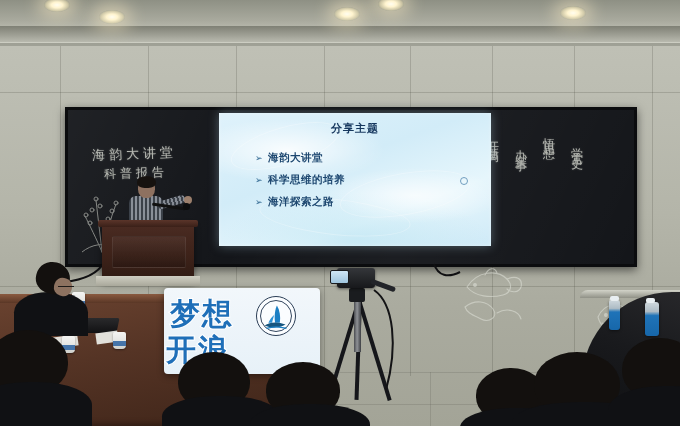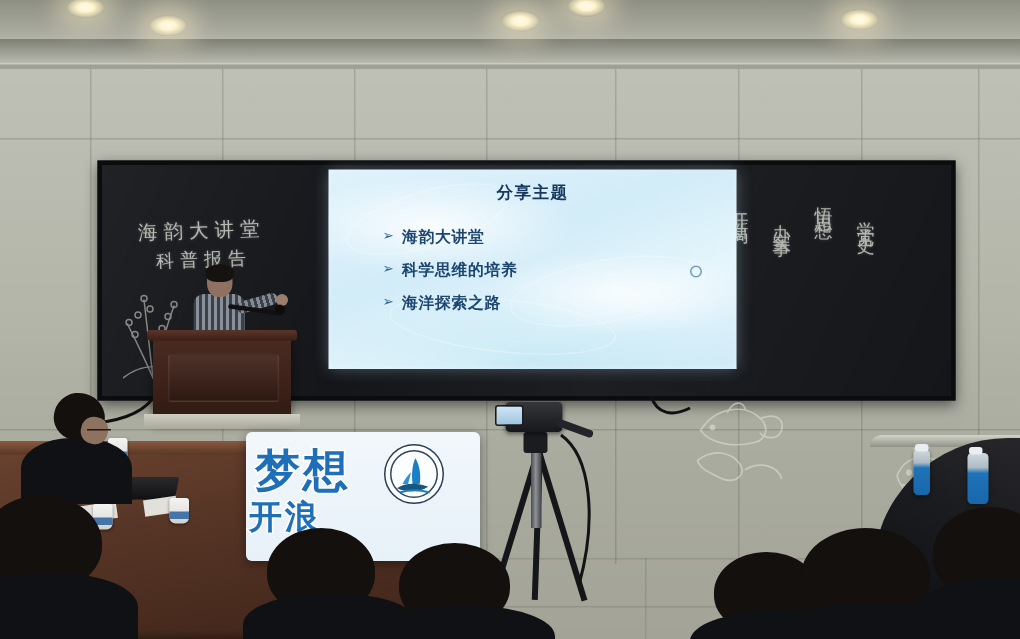--- a/index.html
+++ b/index.html
@@ -117,21 +117,21 @@
 
   
   .banner{position:absolute;left:144px;top:288px;width:156px;height:86px;
         background:linear-gradient(180deg,#f2f7fb 0%,#e7f1f8 100%);
         border-radius:4px;box-shadow:0 2px 7px rgba(0,0,0,.4);overflow:hidden;margin-left:20px;}
   .banner-txt{position:absolute;color:#1f6fb8;font-weight:bold;
         font-family:"DejaVu Sans","Liberation Sans",sans-serif;
         -webkit-text-stroke:2px #ffffff;paint-order:stroke fill;
         text-shadow:0 0 0 #fff;}
   .banner-row1{left:6px;top:6px;font-size:30px;letter-spacing:2px;}
-  .banner-row2{left:2px;top:42px;font-size:22px;letter-spacing:2px;}
+  .banner-row2{left:2px;top:42px;font-size:30px;letter-spacing:2px;}
   .logo{position:absolute;left:92px;top:8px;width:40px;height:40px;border-radius:50%;
         background:#fbfdff;border:1px solid #2a3d55;box-sizing:border-box;overflow:hidden;}
   .logo-ring{position:absolute;left:3px;top:3px;right:3px;bottom:3px;border:1px solid #33465e;border-radius:50%;}
 
   
   .tripod-leg{position:absolute;background:#15161a;transform-origin:top center;}
   .tripod-col{position:absolute;left:354px;top:300px;width:7px;height:52px;
         background:linear-gradient(90deg,#4a4c50,#8e9196 45%,#3d3f43);}
   .cam-body{position:absolute;left:337px;top:268px;width:38px;height:20px;border-radius:3px;
         background:linear-gradient(180deg,#34363a,#17181b);box-shadow:0 1px 3px rgba(0,0,0,.5);}

